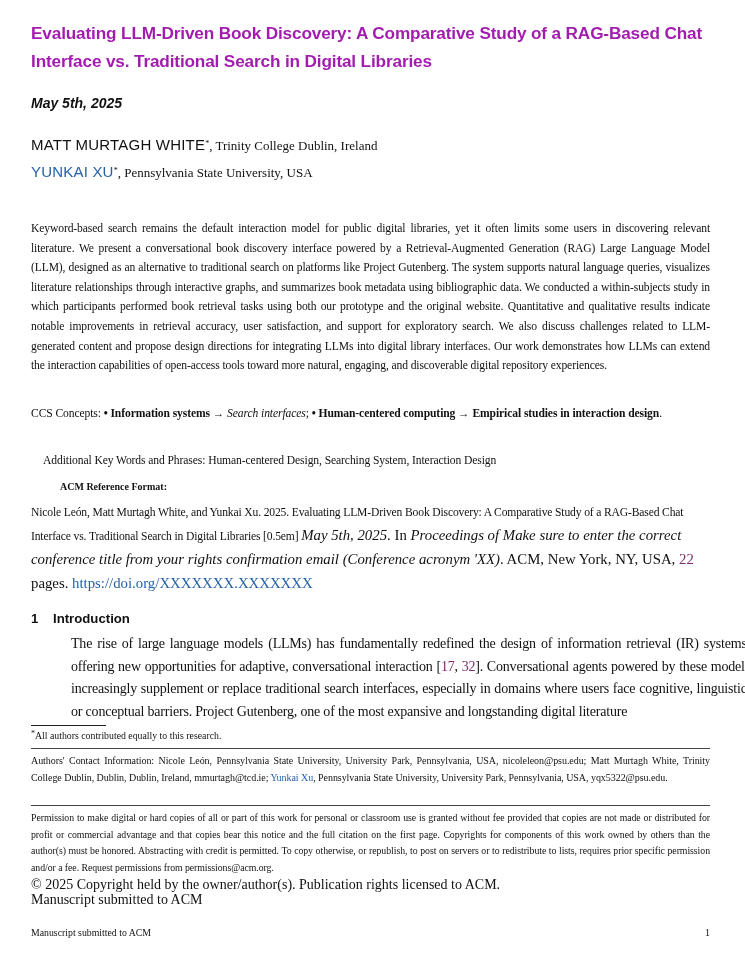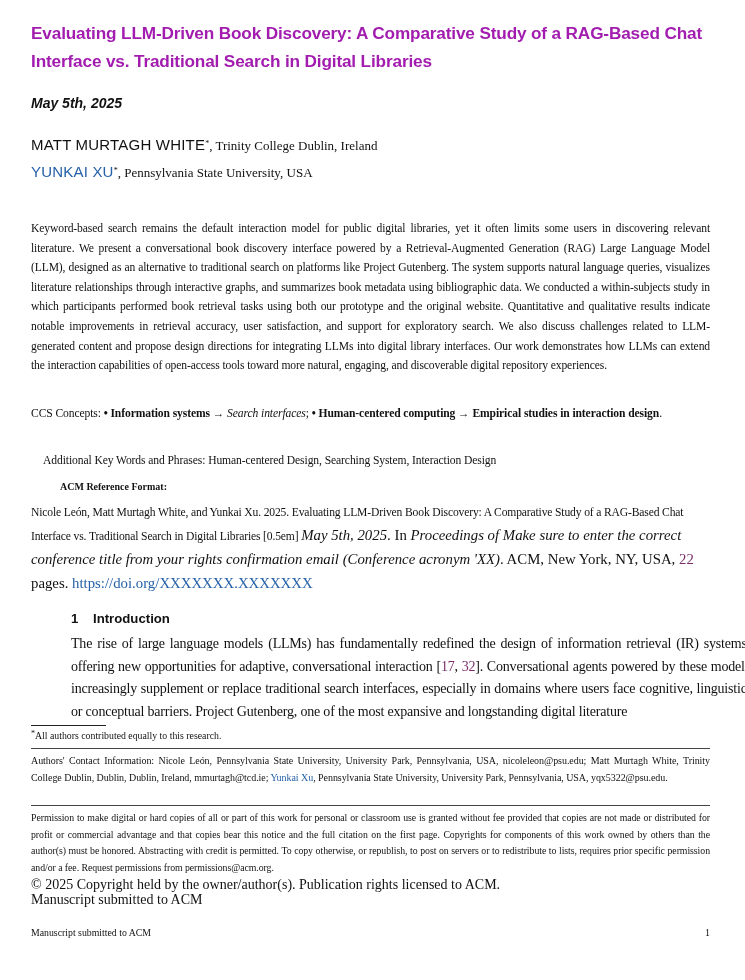--- a/index.html
+++ b/index.html
@@ -40,21 +40,21 @@
   .acmref {
     position: absolute; top: 501px; left: 0; width: 679px;
     font-family: "Liberation Serif", serif; font-size: 11.6px; line-height: 23px; letter-spacing: -0.15px;
   }
   .acmref .big { font-size: 14.8px; letter-spacing: 0; }
   .acmref .big-i { font-size: 14.8px; font-style: italic; letter-spacing: 0; }
   .ref-num { color: #7b2d6b; }
   .link { color: #2561a8; }
   .section-head {
     position: absolute; top: 611px; left: 0;
-    font-family: "Liberation Sans", sans-serif; font-weight: bold; font-size: 13.2px; margin-left: 40px;
+    font-family: "Liberation Sans", sans-serif; font-weight: bold; font-size: 13.2px;
   }
   .section-head .num { display: inline-block; width: 22px; }
   .intro {
     position: absolute; top: 633px; left: 0; width: 679px;
     font-family: "Liberation Serif", serif; font-size: 14px; line-height: 22.6px; text-align: justify; letter-spacing: -0.2px; margin-left: 40px;
   }
   .fn-rule { position: absolute; top: 725px; left: 0; width: 75px; height: 1px; background: #222; }
   .footnote {
     position: absolute; top: 730px; left: 0;
     font-family: "Liberation Serif", serif; font-size: 9.8px;

